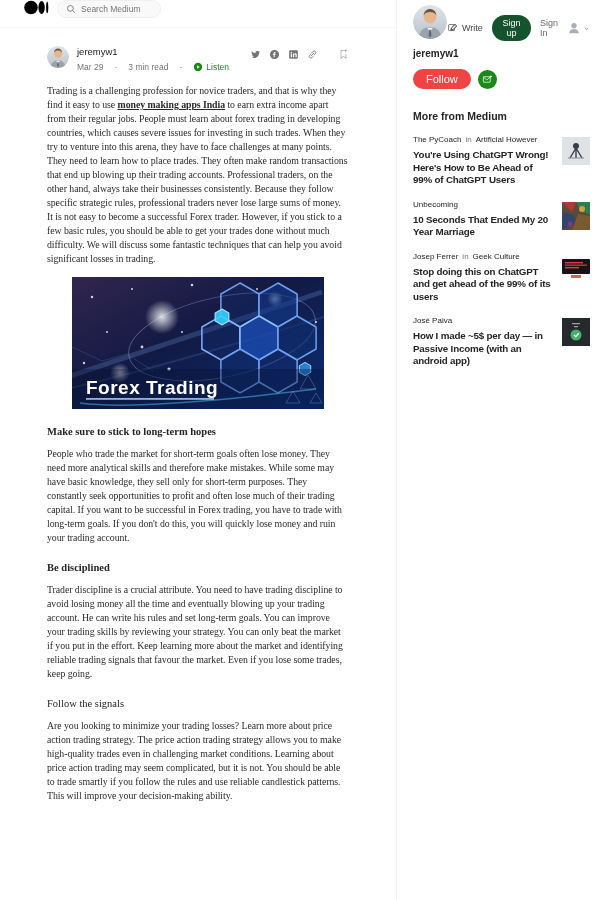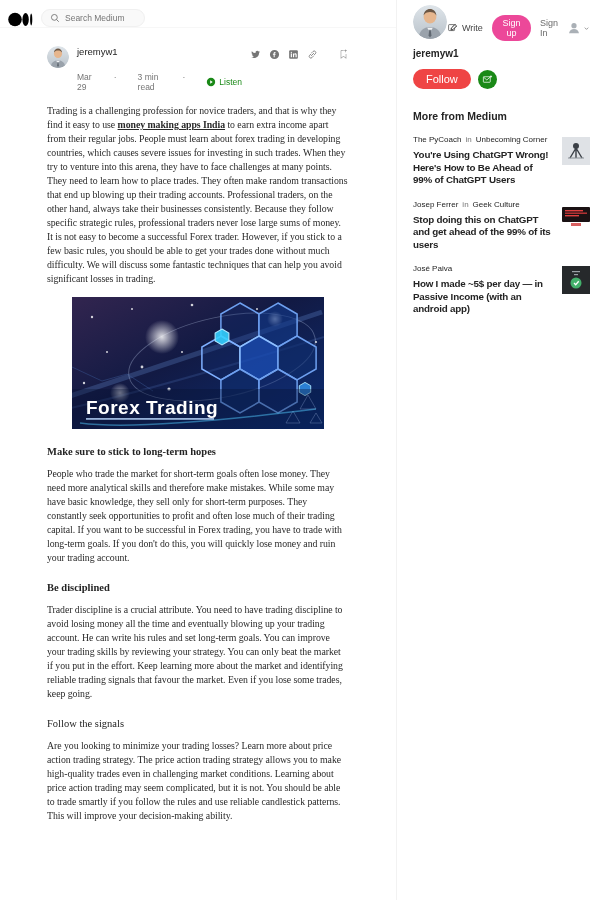--- a/index.html
+++ b/index.html
@@ -2,51 +2,51 @@
 <html><head>
 <meta charset="utf-8">
 <style>
   * { box-sizing: border-box; margin: 0; padding: 0; }
   html,body { width:600px; height:900px; }
   body { font-family:"Liberation Sans",sans-serif; background:#fff; color:#242424; overflow:hidden; }
   .page { display:flex; width:600px; height:900px; }
 
   
   .left { width:397px; border-right:1px solid #f2f2f2; }
-  .topbar { height:28px; display:flex; align-items:flex-end; padding-left:8px; gap:8px; border-bottom:1px solid #f7f7f7; }
+  .topbar { height:28px; display:flex; align-items:flex-start; padding-left:24px; gap:8px; border-bottom:1px solid #f7f7f7; }
   .logo svg { display:block; }
   .search { display:flex; align-items:center; gap:5px; background:#f9f9f9; border:1px solid #f0f0f0; border-radius:14px; height:18px; padding:0 8px; width:104px; }
   .search input { border:0; background:transparent; outline:none; width:100%; font-size:8.5px; color:#242424; font-family:"Liberation Sans",sans-serif; }
   .search input::placeholder { color:#757575; }
 
   .article { width:302px; margin:18px auto 0; }
   .byline { display:flex; align-items:flex-start; gap:8px; }
   .byline .av { width:22px; height:22px; border-radius:50%; overflow:hidden; flex:none; }
   .byline-name { font-size:9.5px; color:#242424; }
-  .byline-meta { font-size:8.5px; color:#757575; margin-top:15px; display:flex; gap:21px; }
+  .byline-meta { font-size:8.5px; color:#757575; margin-top:5px; display:flex; gap:11px; }
   .listen { color:#1a8917; display:inline-flex; align-items:center; gap:3px; font-size:8.5px; }
   .share-row { margin-left:auto; display:flex; align-items:center; gap:8px; margin-top:3px; }
   .share-row svg { display:block; }
   .bookmark-gap { margin-left:12px; }
 
   h1.title { font-size:14.5px; line-height:18px; letter-spacing:-0.3px; margin-top:11px; color:#242424; }
   .article p { font-family:"Liberation Serif","DejaVu Serif",serif; font-size:9.8px; line-height:14px; letter-spacing:-0.05px; color:#292929; margin-top:10px; }
   .article p.first { margin-top:12px; }
   .article a.body-link { color:#292929; font-weight:bold; text-decoration:underline; }
   .hero { width:252px; height:132px; margin:11px auto 0; display:block; }
   h2.sec { font-family:"Liberation Serif","DejaVu Serif",serif; font-size:10.5px; font-weight:bold; color:#242424; margin-top:17px; }
   h2.sec.light { font-weight:normal; }
 
   
   .right { flex:1; padding:8px 10px 0 16px; position:relative; }
   .sb-top { display:flex; align-items:flex-start; }
   .sb-av { width:34px; height:34px; border-radius:50%; overflow:hidden; margin-top:-3px; flex:none; }
   .nav-items { margin-left:auto; display:flex; align-items:center; gap:9px; margin-top:7px; }
   .write-btn { display:inline-flex; align-items:center; gap:4px; font-size:9px; color:#454545; }
-  .signup-btn { background:#ec4899; color:#fff; border:0; border-radius:99px; font-size:9px; padding:3px 10px; font-family:"Liberation Sans",sans-serif; }
+  .signup-btn { background:#14532d; color:#fff; border:0; border-radius:99px; font-size:9px; padding:3px 10px; font-family:"Liberation Sans",sans-serif; }
   .signin-link { font-size:9px; color:#6b6b6b; }
   .user-chip { display:inline-flex; align-items:center; gap:2px; }
   .sb-name { font-size:10px; font-weight:bold; margin-top:7px; }
   .sb-actions { display:flex; align-items:center; gap:7px; margin-top:10px; }
   .follow-btn { background:#ef4444; color:#fff; border:0; border-radius:99px; font-size:11px; padding:4px 13px; font-family:"Liberation Sans",sans-serif; }
   .email-btn { width:19px; height:19px; border-radius:50%; background:#1a8917; border:0; display:inline-flex; align-items:center; justify-content:center; }
   .more-heading { font-size:10.5px; font-weight:bold; margin-top:21px; }
   .card { display:flex; gap:10px; margin-top:13px; }
   .card-left { flex:1; min-width:0; }
   .card-author-row { display:flex; align-items:center; gap:4px; font-size:8px; color:#242424; }
@@ -274,32 +274,51 @@
     </div>
 
     <div class="more-heading">More from Medium</div>
 
     <div class="card">
       <div class="card-left">
         <div class="card-author-row">
 
           <span>The PyCoach</span>
           <span class="in">in</span>
-          <span>Unbecoming Corner</span>
+          <span>Artificial However</span>
         </div>
         <div class="card-title">You're Using ChatGPT Wrong! Here's How to Be Ahead of 99% of ChatGPT Users</div>
       </div>
       <svg class="thumb" width="28" height="28" viewBox="0 0 28 28">
         <rect width="28" height="28" fill="#dfe2e6"></rect>
         <circle cx="14" cy="9" r="3" fill="#3a3f46"></circle>
         <path d="M14 11l-6 10M14 11l6 10M14 11v10" stroke="#3a3f46" stroke-width="1.4" fill="none"></path>
         <path d="M6 21h16" stroke="#8a9097" stroke-width="1"></path>
       </svg>
     </div>
 
+    <div class="card">
+      <div class="card-left">
+        <div class="card-author-row">
+
+          <span>Unbecoming</span>
+
+        </div>
+        <div class="card-title">10 Seconds That Ended My 20 Year Marriage</div>
+      </div>
+      <svg class="thumb" width="28" height="28" viewBox="0 0 28 28">
+        <rect width="28" height="28" fill="#5a4a3a"></rect>
+        <path d="M0 0h14l-4 10z" fill="#b33939"></path>
+        <path d="M14 0h14v12l-9-2z" fill="#2e7d4f"></path>
+        <path d="M0 10l10 2 6 8-16 8z" fill="#32466b"></path>
+        <path d="M16 12l12 2v14H10z" fill="#7a5a2f"></path>
+        <circle cx="20" cy="7" r="3" fill="#c9a53a"></circle>
+        <circle cx="8" cy="22" r="2.5" fill="#7a3b8f"></circle>
+      </svg>
+    </div>
 
     <div class="card">
       <div class="card-left">
         <div class="card-author-row">
 
           <span>Josep Ferrer</span>
           <span class="in">in</span>
           <span>Geek Culture</span>
         </div>
         <div class="card-title">Stop doing this on ChatGPT and get ahead of the 99% of its users</div>

